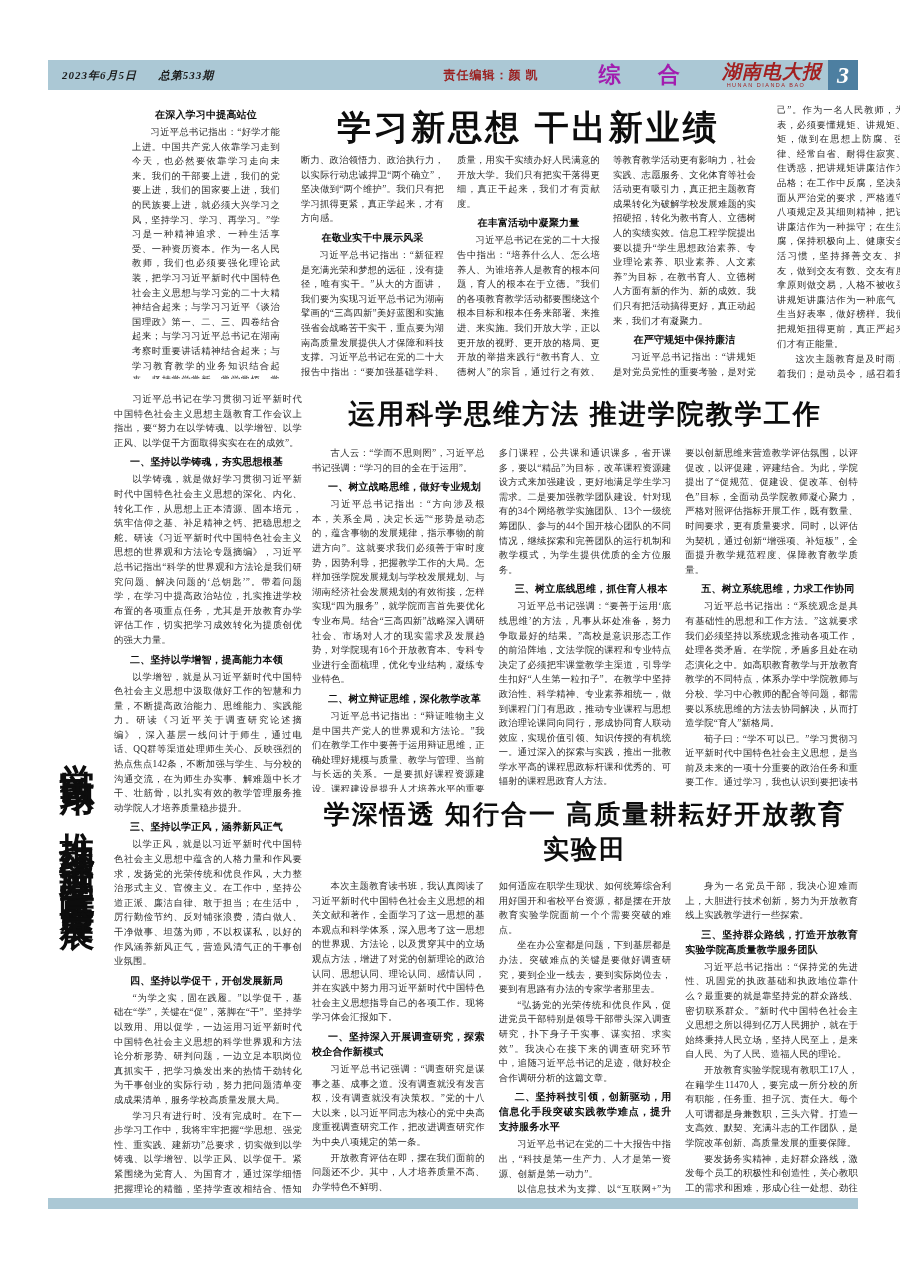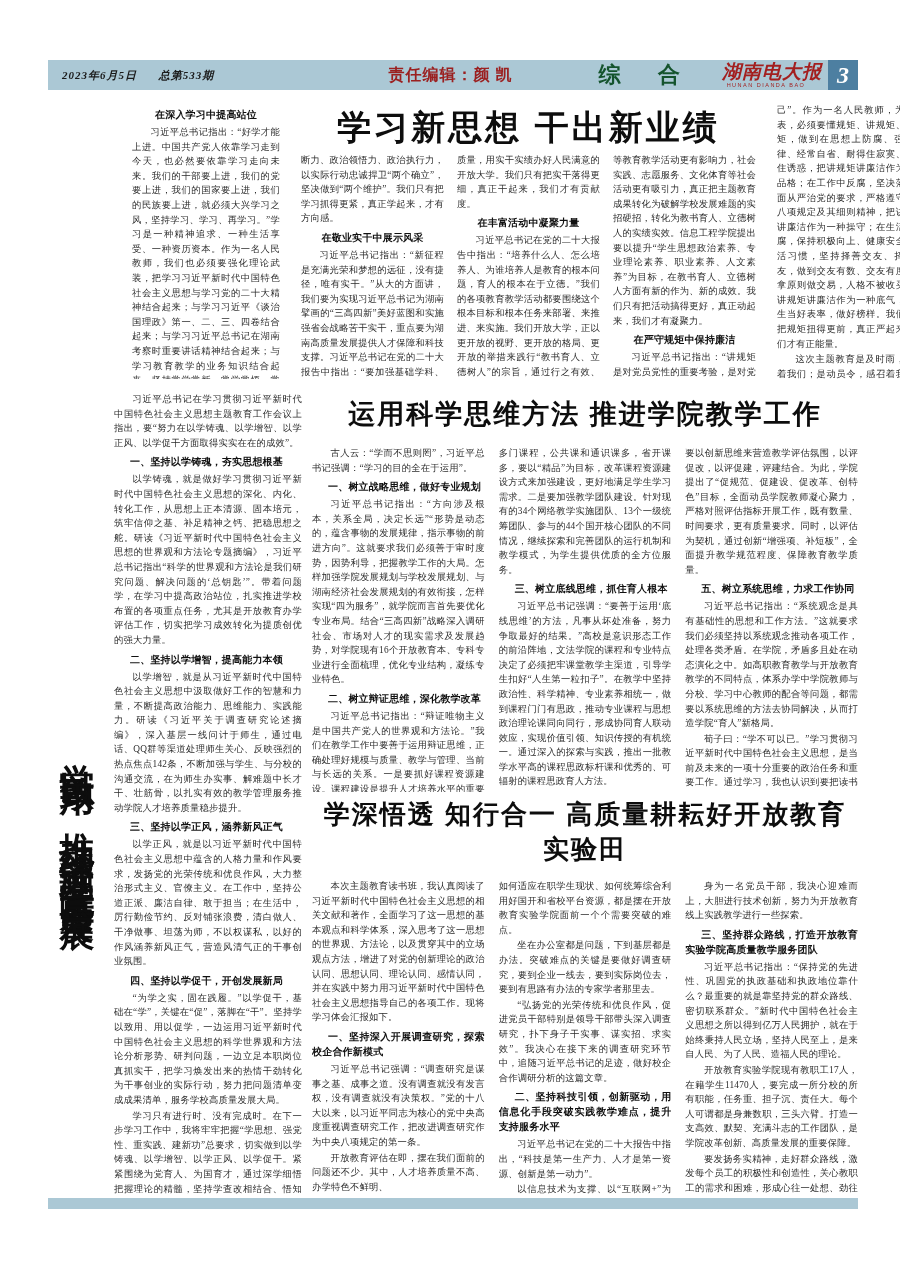--- a/index.html
+++ b/index.html
@@ -5,22 +5,22 @@
   html,body{margin:0;padding:0;}
   body{width:900px;height:1262px;position:relative;background:#fdfdfc;overflow:hidden;
        font-family:"Liberation Serif",serif;color:#2b2b2b;}
   .page{position:absolute;inset:0;background:#fff;}
   
   .topbar{position:absolute;left:48px;top:60px;width:810px;height:30px;background:#abc8d5;
           display:flex;align-items:center;padding:0;box-sizing:border-box;}
   .bar-left{margin-left:14px;font-size:11px;font-weight:bold;letter-spacing:1px;color:#1a1a1a;font-style:italic;}
   .bar-left .issue{margin-left:18px;}
   .bar-right{margin-left:auto;display:flex;align-items:center;height:100%;}
-  .editor{font-size:16px;font-weight:bold;color:#9b2020;letter-spacing:1px;margin-right:86px;}
-  .section-name{font-size:22px;font-weight:bold;color:#14532d;letter-spacing:16px;margin-right:14px;
+  .editor{font-size:12px;font-weight:bold;color:#9b2020;letter-spacing:1px;margin-right:60px;}
+  .section-name{font-size:22px;font-weight:bold;color:#a21caf;letter-spacing:16px;margin-right:14px;
                 font-family:"Liberation Serif",serif;}
   .masthead{text-align:center;margin-right:6px;line-height:1;}
   .masthead-cn{font-size:19px;font-weight:bold;font-style:italic;color:#a31f1f;
                font-family:"Liberation Serif",serif;letter-spacing:1px;margin-left:12px;}
   .masthead-en{font-size:5.5px;color:#a31f1f;letter-spacing:1.5px;margin-top:2px;font-family:"Liberation Sans",sans-serif;}
   .pagenum{width:30px;height:30px;background:#4d7fa1;color:#fff;display:flex;align-items:center;
            justify-content:center;font-size:24px;font-style:italic;font-weight:bold;
            font-family:"Liberation Serif",serif;}
   
   .col{flex:1 1 0;overflow:hidden;text-align:justify;font-size:9.3px;line-height:14.6px;letter-spacing:.2px;}

